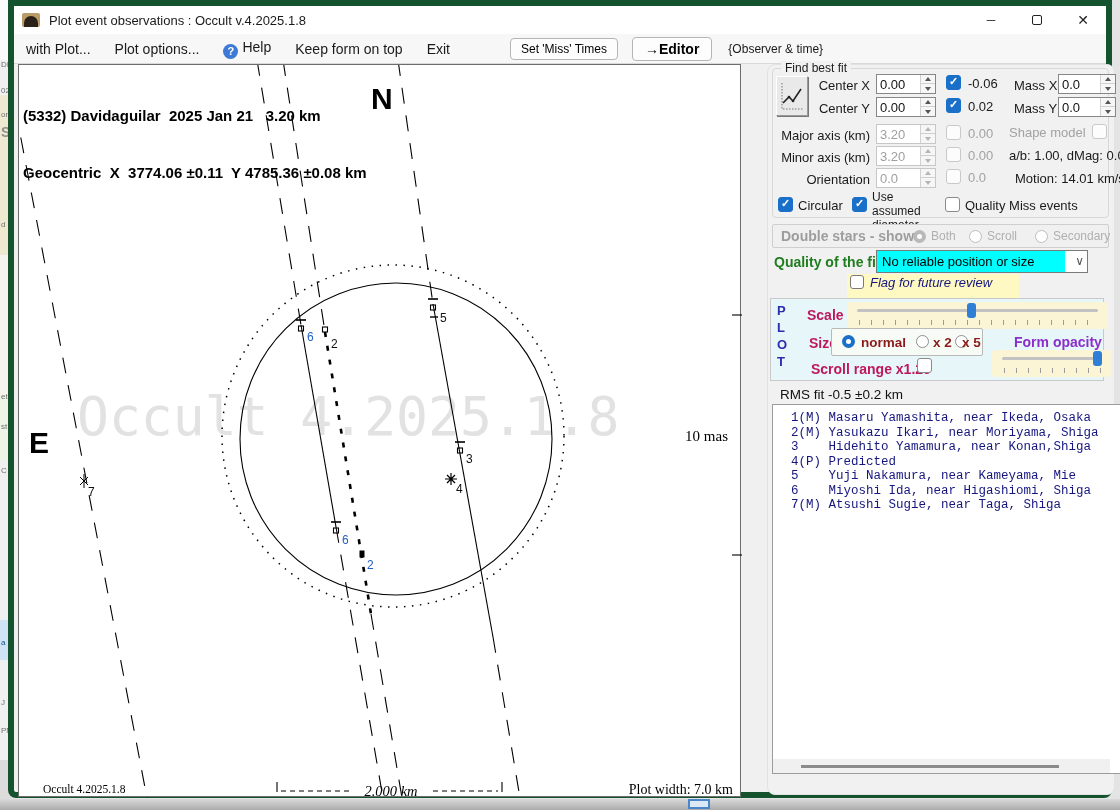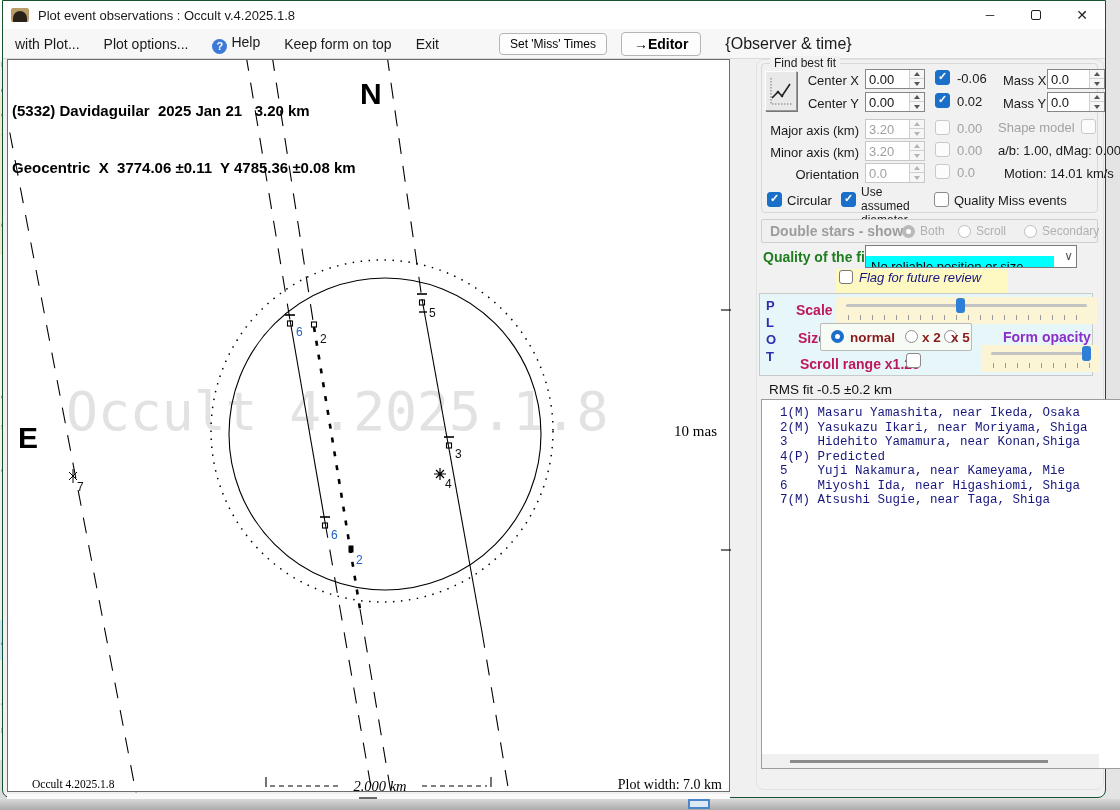--- a/index.html
+++ b/index.html
@@ -7,22 +7,22 @@
   .screen { position:relative; width:1120px; height:810px; background:#e4e4e4; overflow:hidden;
             font-family:"Liberation Sans",sans-serif; }
 
   
   .bg-sliver { position:absolute; left:0; top:0; width:11px; height:810px; background:#efe9d8;
                border-right:1px solid #9a9a9a; z-index:1; font-size:8px; color:#777; }
   .bg-sliver .blk { position:absolute; left:0; width:11px; }
   .frag { position:absolute; left:1px; font-size:8px; color:#6f6f6f; white-space:nowrap; overflow:hidden; width:24px; }
 
   
-  .app-window { position:absolute; left:2px; top:0; width:1104px; height:798px;
-                background:#f0f0f0; border:1px solid #14532d; border-radius:0 0 8px 8px; z-index:2;text-decoration:underline; }
+  .app-window { position:absolute; left:8px; top:0; width:1104px; height:798px;
+                background:#f0f0f0; border:6px solid #14532d; border-radius:0 0 8px 8px; z-index:2;text-decoration:underline; }
 
   .titlebar { position:absolute; left:0; top:0; right:0; height:28px; background:#ffffff;
               display:flex; align-items:center; }
   .app-icon { width:18px; height:14px; margin-left:8px; background:#b99c68; border-radius:2px; position:relative; overflow:hidden; }
   .app-icon::after { content:""; position:absolute; left:2px; top:3px; width:14px; height:14px;
                      background:#2a2118; border-radius:50% 50% 0 0; }
   .title-text { font-size:13px; color:#1a1a1a; margin-left:9px; }
   .win-controls { position:absolute; right:0; top:0; height:28px; display:flex; }
   .win-btn { width:46px; height:28px; display:flex; align-items:center; justify-content:center;
              font-size:12px; color:#222; }
@@ -30,21 +30,21 @@
 
   .menubar { position:absolute; left:0; top:28px; right:0; height:30px; background:#f7f7f7;
              border-bottom:1px solid #d9d9d9; display:flex; align-items:center; font-size:14px; color:#1a1a1a; }
   .menu-item { padding:0 12px; white-space:nowrap; }
   .help-icon { display:inline-block; width:15px; height:15px; border-radius:50%; background:#3d79d7;
                color:#fff; font-size:11px; font-weight:bold; text-align:center; line-height:15px;
                vertical-align:-3px; margin-right:4px; }
   .mini-btn { border:1px solid #b5b5b5; border-radius:4px; background:#fdfdfd; padding:3px 10px;
               font-size:12px; margin-left:14px; white-space:nowrap; }
   .editor-btn { font-size:14px; font-weight:bold; padding:3px 12px; }
-  .observer-time { margin-left:24px; font-size:16px; }
+  .observer-time { margin-left:16px; font-size:12px; }
 
   
   .plot-area { position:absolute; left:4px; top:58px; width:723px; height:733px; background:#fff;
                border:1px solid #6d6d6d; }
   .plot-title { position:absolute; left:4px; top:3px; font-size:15px; font-weight:bold; color:#000;
                 line-height:19px; white-space:pre; }
   .plot-bottom-strip { position:absolute; left:4px; top:793px; width:723px; height:8px; background:#fafafa; }
   .plot-bottom-strip .dash { position:absolute; left:352px; top:3px; width:18px; height:2px; background:#6a6a6a; }
 
   
@@ -78,21 +78,21 @@
 
   .ds-bar { position:absolute; left:758px; top:218px; width:337px; height:24px; background:#f0f0f0;
             border:1px solid #cfcfcf; border-radius:2px; }
   .ds-label { position:absolute; left:8px; top:3px; font-size:14px; font-weight:bold; color:#9d9d9d; }
   .ds-opt { position:absolute; top:4px; font-size:12px; color:#b0b0b0; }
 
   .quality-label { position:absolute; left:760px; top:248px; font-size:14px; font-weight:bold; color:#1e7d1e; }
   .combo { position:absolute; left:862px; top:244px; width:212px; height:23px; border:1px solid #7a7a7a;
            background:#fff; }
   .combo .sel-text { position:absolute; left:0; top:0; bottom:0; right:22px; background:#00ffff;
-                     font-size:13px; color:#000; padding:3px 0 0 5px; white-space:nowrap; overflow:hidden;margin-top:10px; }
+                     font-size:13px; color:#000; padding:3px 0 0 5px; white-space:nowrap; overflow:hidden; }
   .combo .chev { position:absolute; right:3px; top:3px; font-size:12px; color:#555; }
   .flag-row { position:absolute; left:833px; top:268px; width:172px; height:24px; background:#fef9c3; }
   .flag-row .cbx { position:absolute; left:3px; top:1px; width:14px; height:14px; border:1px solid #7a7a7a; border-radius:3px; background:#fff; }
   .flag-text { position:absolute; left:23px; top:1px; font-size:13px; font-style:italic; color:#16167e; }
 
   .plot-panel { position:absolute; left:756px; top:292px; width:334px; height:83px; background:#e7f6f8;
                 border:1px solid #c9c9c9; }
   .plot-letter { position:absolute; left:6px; font-size:13px; font-weight:bold; color:#2d2db0; }
   .maroon { color:#be185d; font-weight:bold; font-size:14px; position:absolute; white-space:nowrap; }
   .purple { color:#8b2fc9; font-weight:bold; font-size:14px; position:absolute; white-space:nowrap; }

